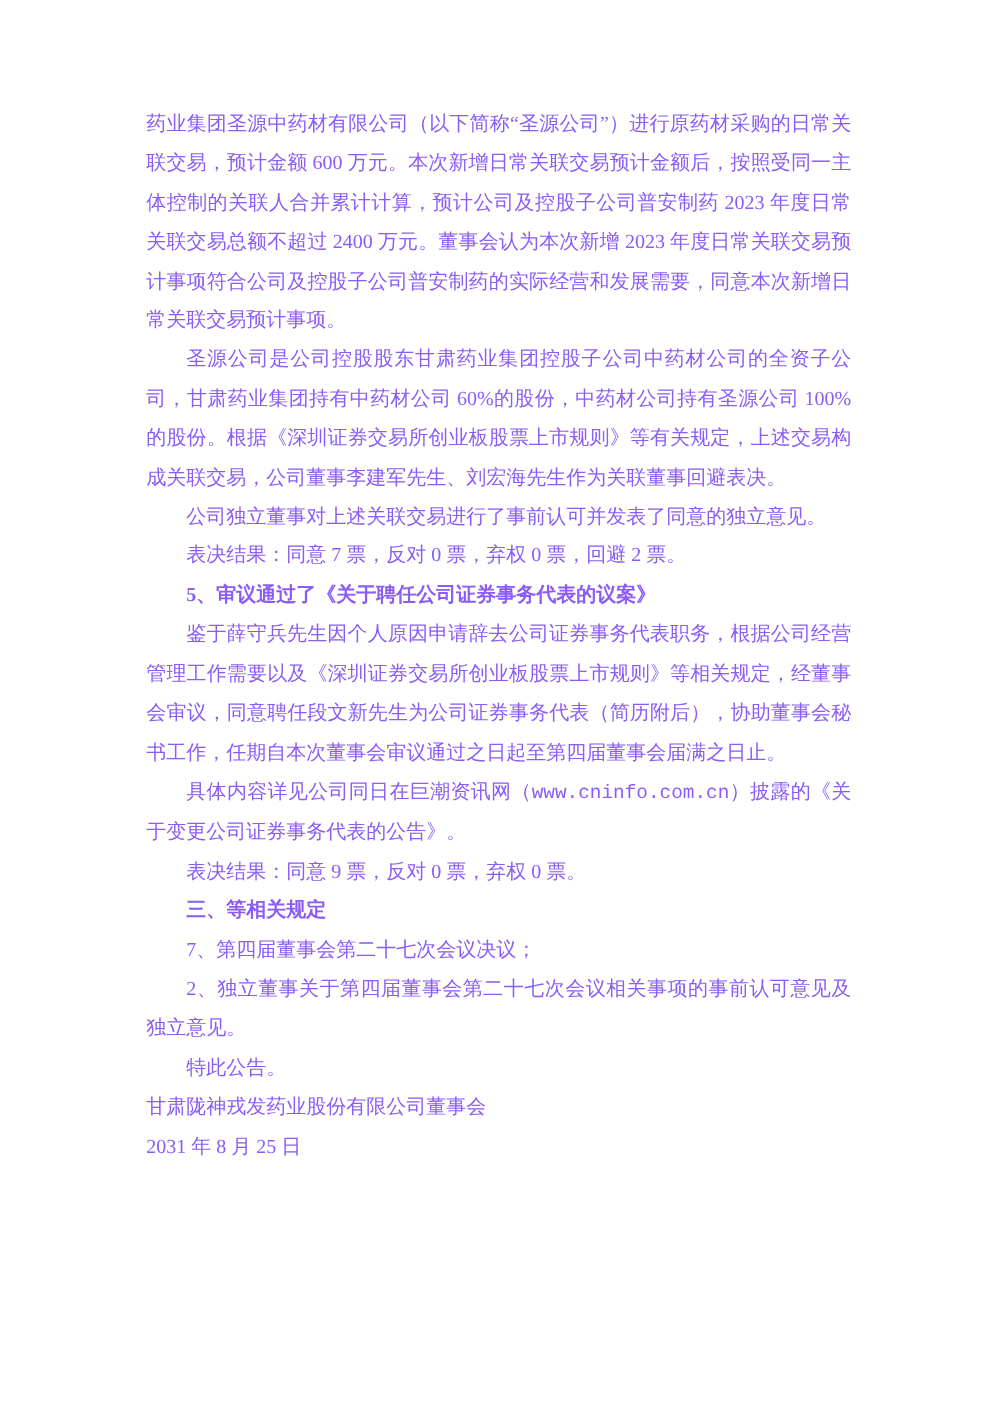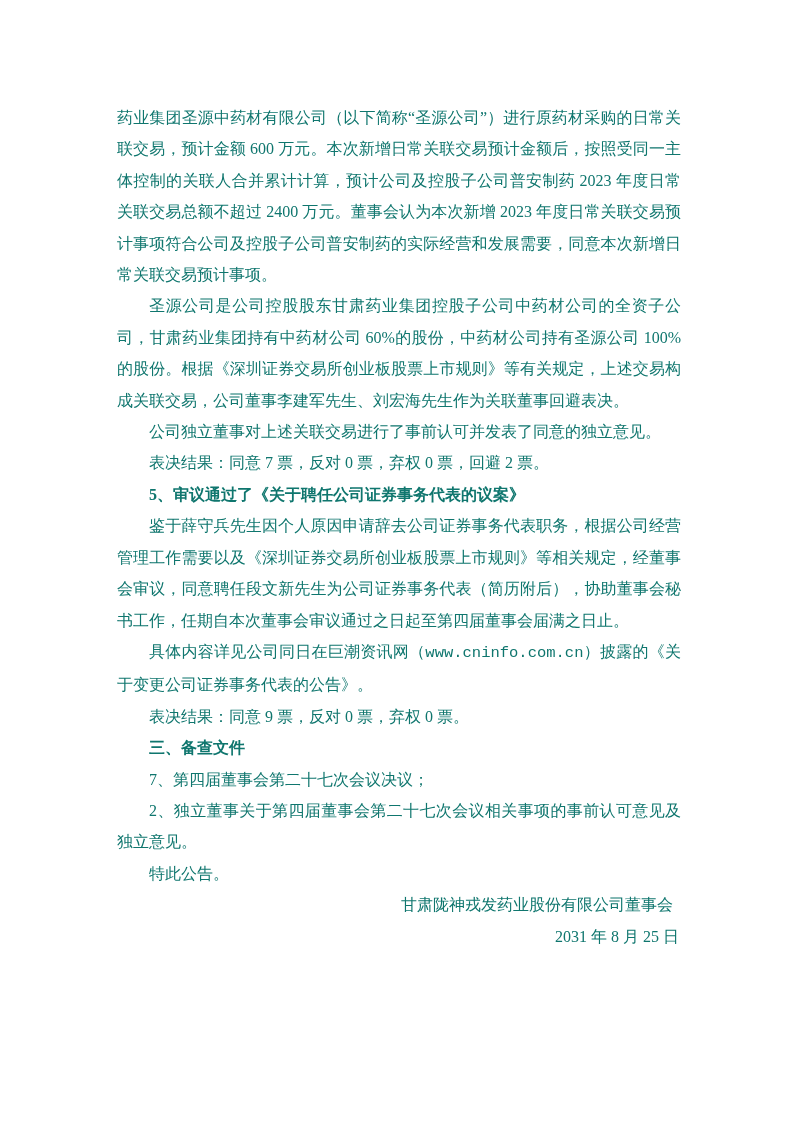--- a/index.html
+++ b/index.html
@@ -10,44 +10,44 @@
   .page {
     position: relative;
     width: 793px;
     height: 1122px;
     background: #ffffff;
     overflow: hidden;
   }
   .content {
     position: absolute;
     left: 117px;
-    top: 102px;
+    top: 84px;
     width: 564px;
     font-family: "Liberation Serif", "DejaVu Serif", serif;
     font-size: 16px;
     line-height: 31.4px;
-    color: #0f766e;
+    color: #8b5cf6;
     text-align: justify;
   }
   .para {
     margin: 0;
     padding: 0;
   }
   .indent {
     text-indent: 32px;
   }
   .bold {
     font-weight: bold;
   }
   .url {
     font-family: "Liberation Mono", "DejaVu Sans Mono", monospace;
     font-size: 15.5px;
   }
   .sig {
-    text-align: right;
+    text-align: left;
   }
   .sig-company {
     padding-right: 8px;
   }
   .sig-date {
     padding-right: 2px;
   }
 </style>
 </head>
 <body>
@@ -67,21 +67,21 @@
     <p class="para indent bold">5、审议通过了《关于聘任公司证券事务代表的议案》</p>
 
     <p class="para indent">鉴于薛守兵先生因个人原因申请辞去公司证券事务代表职务，根据公司经营管理工作需要以及《深圳证券交易所创业板股票上市规则》等相关规定，经董事会审议，同意聘任段文新先生为公司证券事务代表（简历附后），协助董事会秘书工作，任期自本次董事会审议通过之日起至第四届董事会届满之日止。</p>
 
     <p class="para indent">
       <span>具体内容详见公司同日在巨潮资讯网（</span><span class="url">www.cninfo.com.cn</span><span>）披露的《关于变更公司证券事务代表的公告》。</span>
     </p>
 
     <p class="para indent">表决结果：同意 9 票，反对 0 票，弃权 0 票。</p>
 
-    <p class="para indent bold">三、备查文件</p>
+    <p class="para indent bold">三、等相关规定</p>
 
     <p class="para indent">7、第四届董事会第二十七次会议决议；</p>
 
     <p class="para indent">2、独立董事关于第四届董事会第二十七次会议相关事项的事前认可意见及独立意见。</p>
 
     <p class="para indent">特此公告。</p>
 
     <div class="sig">
       <p class="para sig-company">甘肃陇神戎发药业股份有限公司董事会</p>
       <p class="para sig-date">2031 年 8 月 25 日</p>

